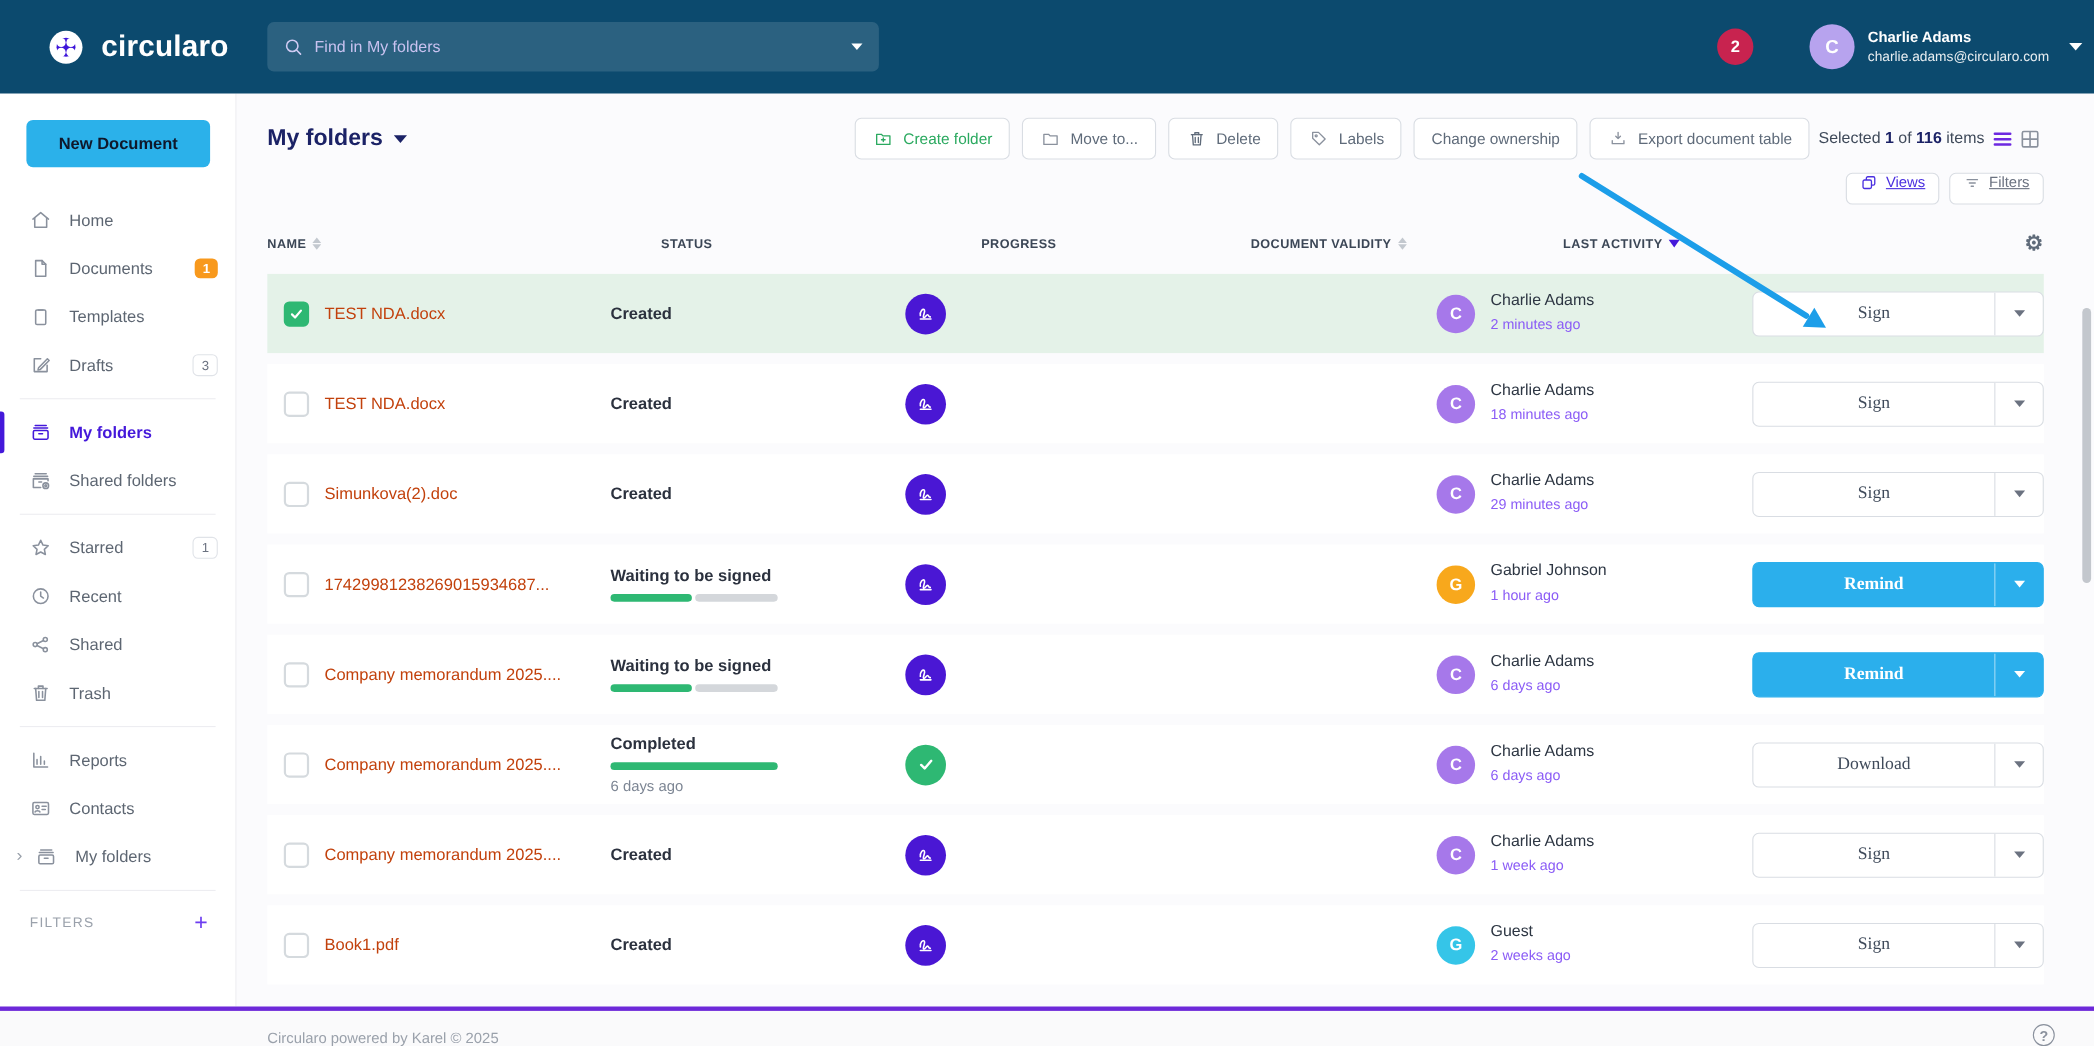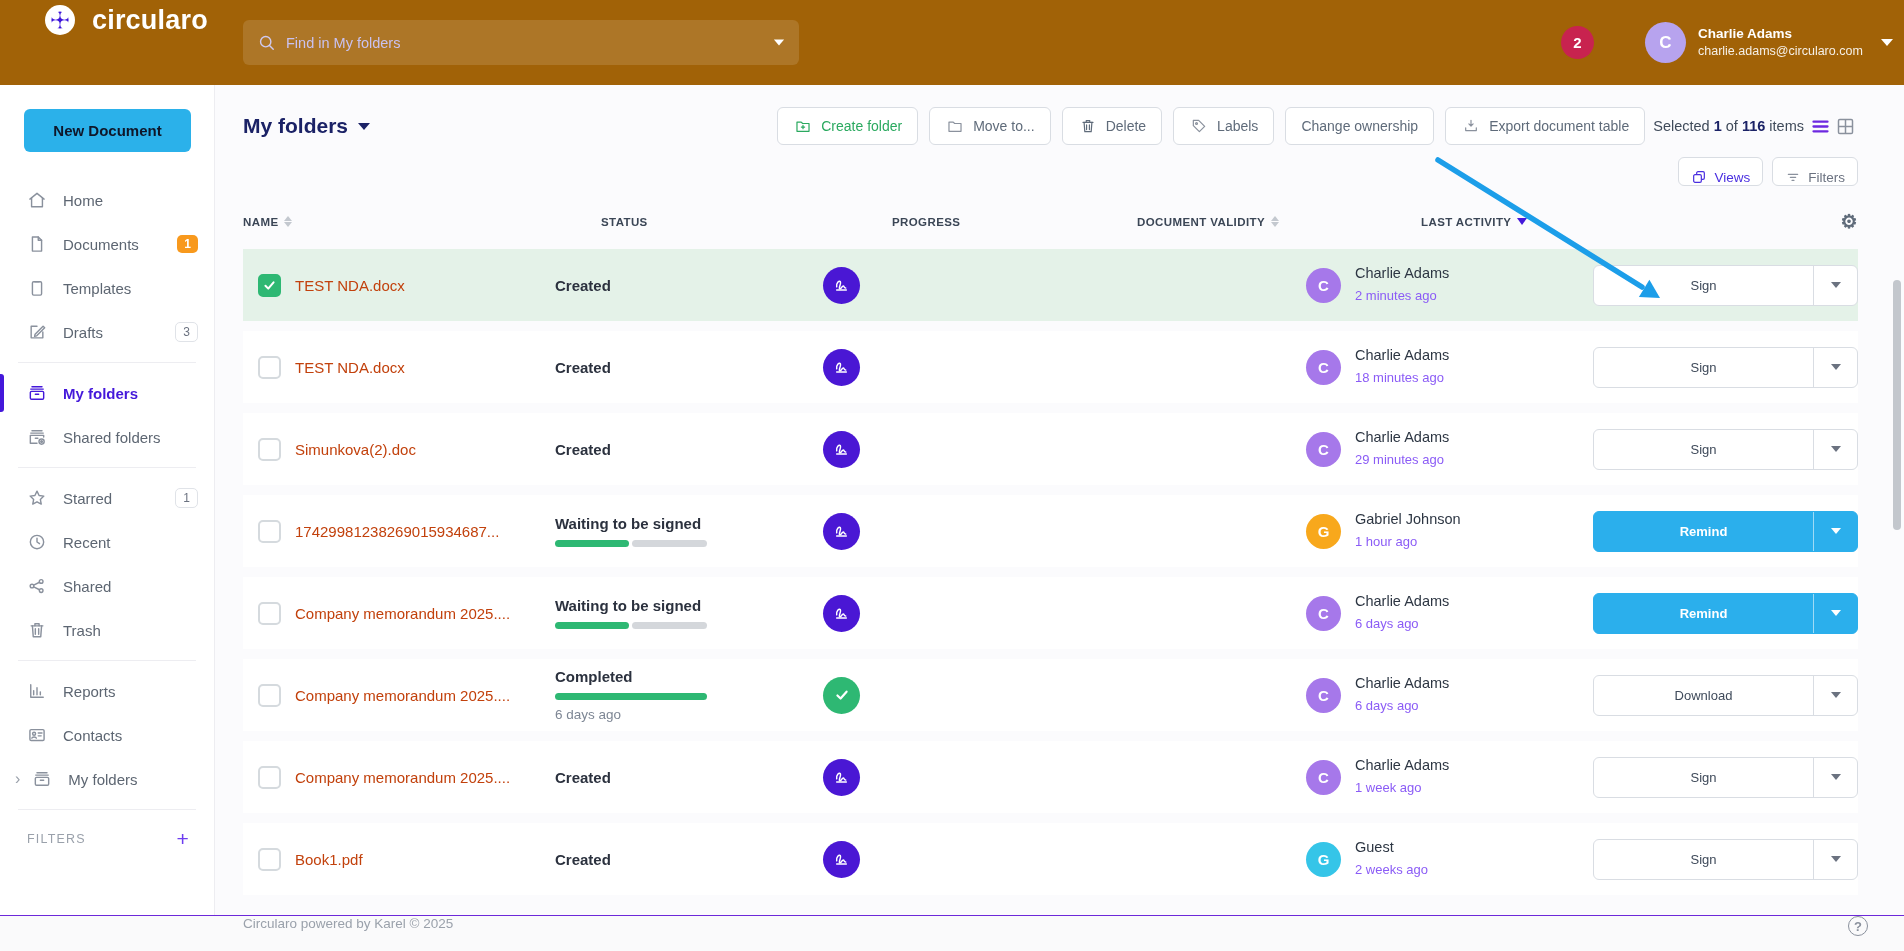--- a/index.html
+++ b/index.html
@@ -1,20 +1,20 @@
 <!DOCTYPE html>
 <html><head>
 <meta charset="utf-8">
 <style>
   * { margin:0; padding:0; box-sizing:border-box; }
   html,body { width:1904px; height:951px; overflow:hidden; background:#fbfbfd;
     font-family:"Liberation Sans", sans-serif; }
   
-  .header { position:absolute; left:0; top:0; width:1904px; height:85px; background:#a16207;
-    display:flex; align-items:flex-start; z-index:5; }
+  .header { position:absolute; left:0; top:0; width:1904px; height:85px; background:#0c4a6e;
+    display:flex; align-items:center; z-index:5; }
   .brand { display:flex; align-items:center; gap:12px; margin-left:40px; }
   .brand-name { color:#fff; font-size:27px; font-weight:800; letter-spacing:.2px; }
   .search-box { position:absolute; left:243px; top:20px; width:556px; height:45px;
     background:rgba(255,255,255,.13); border-radius:6px; display:flex; align-items:center;
     padding:0 14px; color:#d9d4f6; }
   .search-box input { flex:1; background:transparent; border:none; outline:none;
     color:#e6e2fa; font-size:14.5px; margin-left:10px; font-family:inherit; }
   .search-box input::placeholder { color:#c9c2f0; }
   .tri-down { width:0; height:0; border-left:6px solid transparent; border-right:6px solid transparent;
     border-top:7px solid #fff; display:inline-block; }
@@ -61,22 +61,22 @@
   .tb-group { margin-left:auto; display:flex; align-items:center; gap:11px; }
   .tb-btn { height:38px; background:#fff; border:1px solid #d9dde3; border-radius:6px;
     display:flex; align-items:center; gap:8px; padding:0 15px; font-size:14px; color:#5f6b7a;
     cursor:pointer; font-family:inherit; white-space:nowrap; }
   .tb-btn.green { color:#2aa95f; }
   .sel-text { color:#3f4a5a; font-size:14.5px; margin:0 4px 0 8px; white-space:nowrap; }
   .sel-text b { color:#1b2266; }
   .view-ico { cursor:pointer; display:flex; padding:2px; }
   .views-row { display:flex; justify-content:flex-end; gap:9px; margin:10px 0 14px; }
   .sm-btn { height:29px; background:#fff; border:1px solid #d9dde3; border-radius:6px;
-    display:flex; align-items:flex-end; gap:7px; padding:0 12px; font-size:13.5px; color:#6b7280;
-    cursor:pointer; font-family:inherit; }
+    display:flex; align-items:flex-start; gap:7px; padding:0 12px; font-size:13.5px; color:#6b7280;
+    cursor:pointer; font-family:inherit;text-decoration:underline; }
   .sm-btn.purple { color:#4a2fe0; }
   
   .tgrid { display:grid; grid-template-columns:52px 260px 268px 222px 261px 287px 1fr;
     align-items:center; }
   .thead { padding:12px 0 18px; color:#3b4656; font-size:11.5px; font-weight:700; letter-spacing:.4px;gap:23px; }
   .th { display:flex; align-items:center; gap:6px; cursor:pointer; }
   .th-name { grid-column:1 / 3; }
   .sort-dd { display:flex; flex-direction:column; gap:1px; }
   .sort-dd i { width:0; height:0; border-left:4px solid transparent; border-right:4px solid transparent; }
   .sort-dd .up { border-bottom:5px solid #c3c8cf; }
@@ -105,34 +105,34 @@
   .prog-circle.sig { background:#4a17d4; }
   .prog-circle.chk { background:#2eb873; }
   .act-cell { display:flex; align-items:center; gap:14px; }
   .act-cell .avatar { width:35px; height:35px; font-size:15px; }
   .act-meta { line-height:1.35; }
   .act-name { font-size:14.5px; color:#2d3643; }
   .act-time { font-size:13px; color:#8b5cf6; }
   .btn-cell { display:flex; }
   .split-btn { display:flex; width:100%; height:41px; border:1px solid #d9dde3; border-radius:6px;
     overflow:hidden; background:#fff; }
-  .split-main { flex:1; display:flex; align-items:center; justify-content:center; font-size:13px;
+  .split-main { flex:1; display:flex; align-items:center; justify-content:center; font-size:16px;
     color:#3f4a5a; font-weight:500; cursor:pointer; background:transparent; border:none;
-    font-family:Liberation Sans, sans-serif; }
+    font-family:Liberation Serif, serif; }
   .split-caret { width:44px; display:flex; align-items:center; justify-content:center;
     border-left:1px solid #d9dde3; cursor:pointer; }
   .split-caret .tri-sm { width:0; height:0; border-left:5.5px solid transparent;
     border-right:5.5px solid transparent; border-top:6.5px solid #6b7280; }
   .split-btn.primary { background:#2bafec; border-color:#2bafec; }
   .split-btn.primary .split-main { color:#fff; font-weight:700; }
   .split-btn.primary .split-caret { border-left-color:rgba(255,255,255,.55); }
   .split-btn.primary .tri-sm { border-top-color:#fff; }
   
   .footer { position:absolute; left:0; top:915px; width:1904px; height:36px; background:#fafafb;
-    border-top:1px solid #6d28d9; display:flex; align-items:flex-start; padding:0 36px 0 243px;
+    border-top:4px solid #6d28d9; display:flex; align-items:flex-end; padding:0 36px 0 243px;
     color:#9aa1ab; font-size:13.5px; z-index:6; }
   .help-circ { margin-left:auto; width:20px; height:20px; border:1.6px solid #8a919d; border-radius:50%;
     color:#8a919d; font-size:13px; font-weight:700; display:flex; align-items:center;
     justify-content:center; cursor:pointer; }
   .scroll-thumb { position:absolute; right:3px; top:280px; width:8px; height:250px;
     background:#c3c7cd; border-radius:4px; z-index:7; cursor:grab; }
   .arrow-overlay { position:absolute; inset:0; width:1904px; height:951px; z-index:40;
     pointer-events:none; }
 </style>
 </head>

